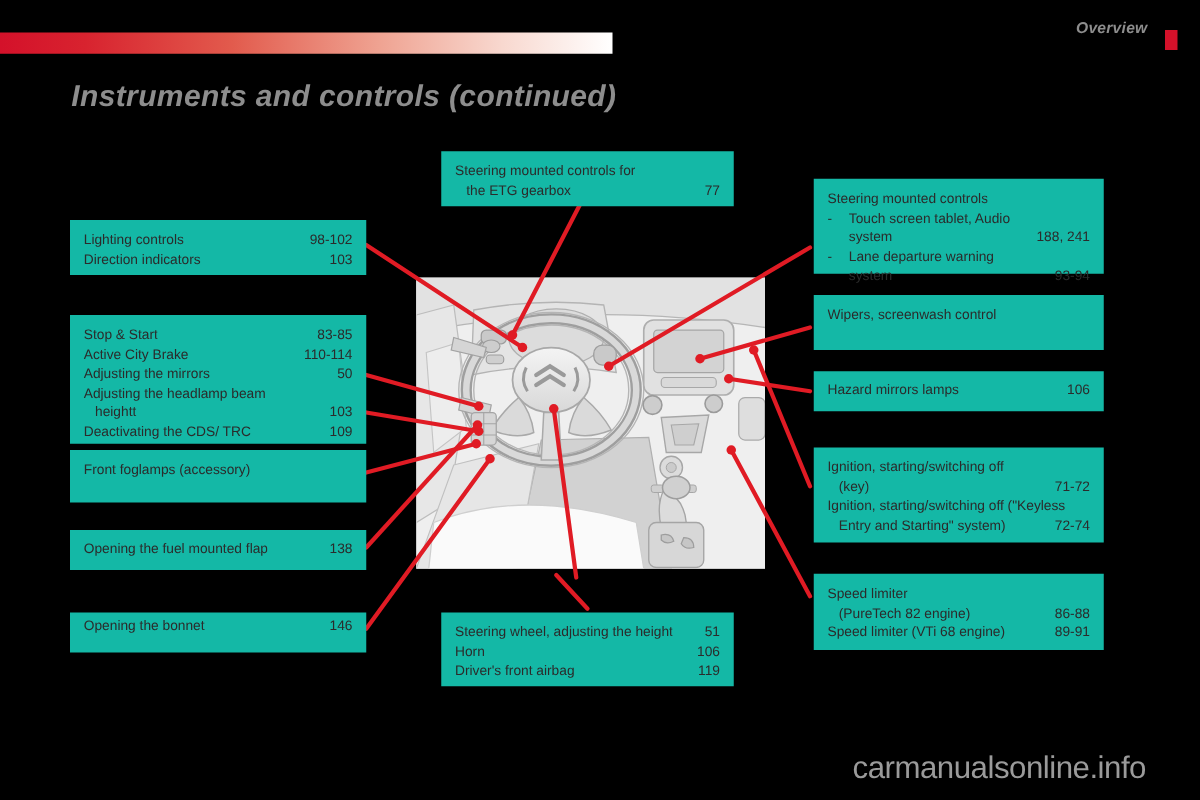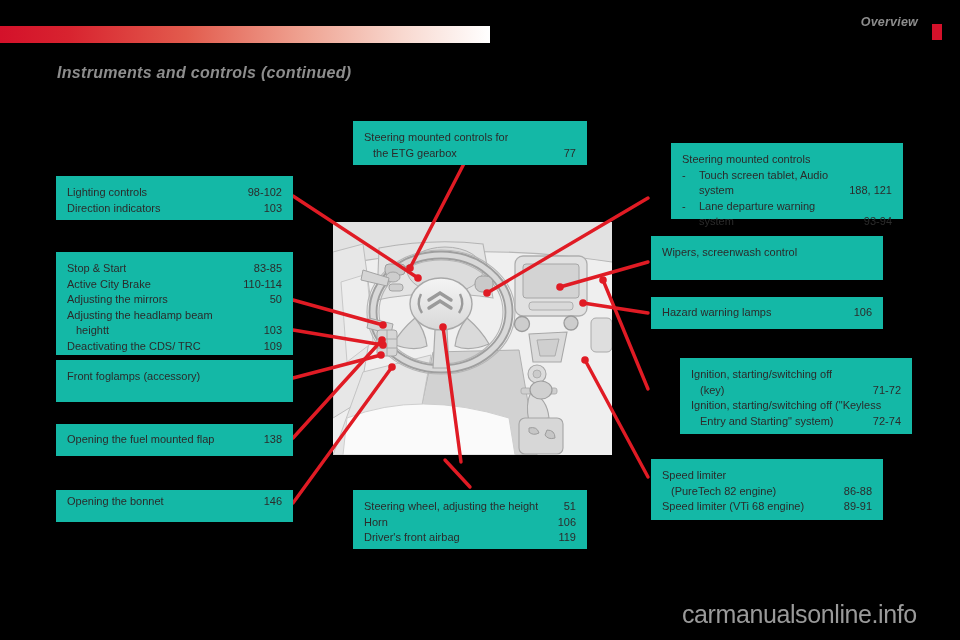--- a/index.html
+++ b/index.html
@@ -40,21 +40,21 @@
     right: 18px;
     top: 24px;
     width: 10px;
     height: 16px;
     background: #d4112a;
   }
   #page-title {
     position: absolute;
     left: 57px;
     top: 64px;
-    font-size: 16px;
+    font-size: 24px;
     font-weight: bold;
     font-style: italic;
     color: #8d8d8d;
     letter-spacing: 0.3px;
     white-space: nowrap;
   }
 
   
   .callout {
     position: absolute;
@@ -331,32 +331,32 @@
     <span class="cfill"></span>
     <span class="cpage">106</span>
   </div>
   <div class="crow">
     <span class="ctext">Driver's front airbag</span>
     <span class="cfill"></span>
     <span class="cpage">119</span>
   </div>
 </div>
 
-<div class="callout" style="left:651px; top:143px; width:232px; height:76px;margin-left:20px;">
+<div class="callout" style="left:651px; top:143px; width:232px; height:76px;">
   <div class="crow">
     <span class="ctext">Steering mounted controls</span>
   </div>
   <div class="dashrow">
     <span class="dash">-</span>
     <span class="dtext">Touch screen tablet, Audio</span>
   </div>
   <div class="crow" style="padding-left:17px;">
     <span class="ctext">system</span>
     <span class="cfill"></span>
-    <span class="cpage">188, 121</span>
+    <span class="cpage">188, 241</span>
   </div>
   <div class="dashrow">
     <span class="dash">-</span>
     <span class="dtext">Lane departure warning</span>
   </div>
   <div class="crow" style="padding-left:17px;">
     <span class="ctext">system</span>
     <span class="cfill"></span>
     <span class="cpage">93-94</span>
   </div>
@@ -365,27 +365,27 @@
 <div class="callout" style="left:651px; top:236px; width:232px; height:44px;">
   <div class="crow">
     <span class="ctext">Wipers, screenwash control</span>
     <span class="cfill"></span>
     <span class="cpage"></span>
   </div>
 </div>
 
 <div class="callout" style="left:651px; top:297px; width:232px; height:32px; padding-top:8px;">
   <div class="crow">
-    <span class="ctext">Hazard warning lamps</span>
+    <span class="ctext">Hazard mirrors lamps</span>
     <span class="cfill"></span>
     <span class="cpage">106</span>
   </div>
 </div>
 
-<div class="callout" style="left:651px; top:358px; width:232px; height:76px;margin-left:29px;">
+<div class="callout" style="left:651px; top:358px; width:232px; height:76px;">
   <div class="crow">
     <span class="ctext">Ignition, starting/switching off</span>
     <span class="cfill"></span>
     <span class="cpage"></span>
   </div>
   <div class="crow indent1">
     <span class="ctext">(key)</span>
     <span class="cfill"></span>
     <span class="cpage">71-72</span>
   </div>

